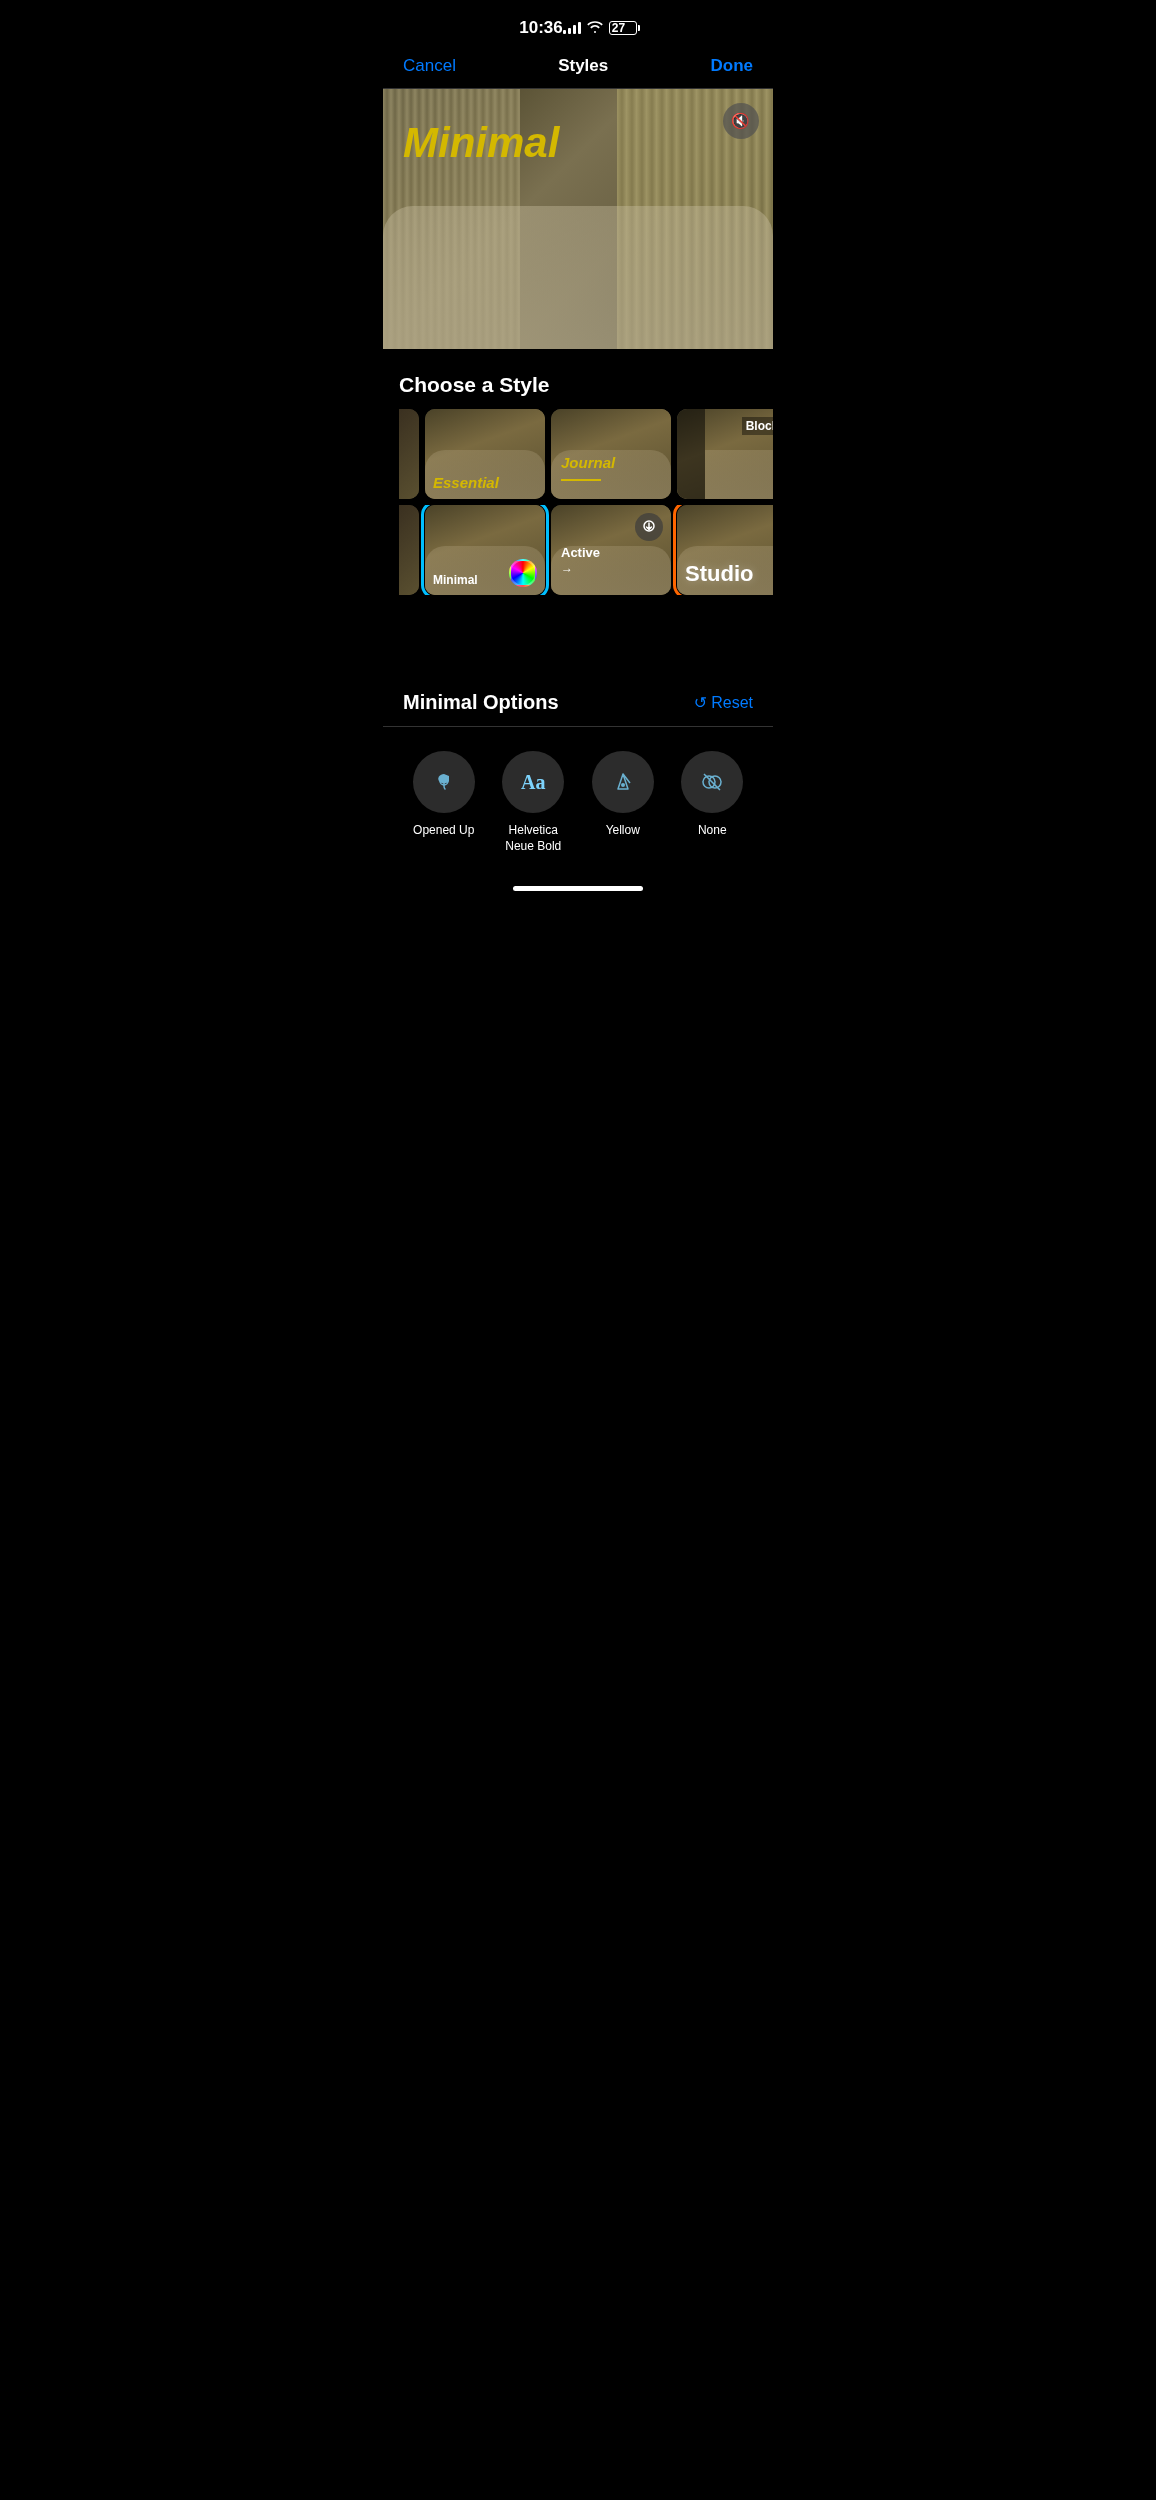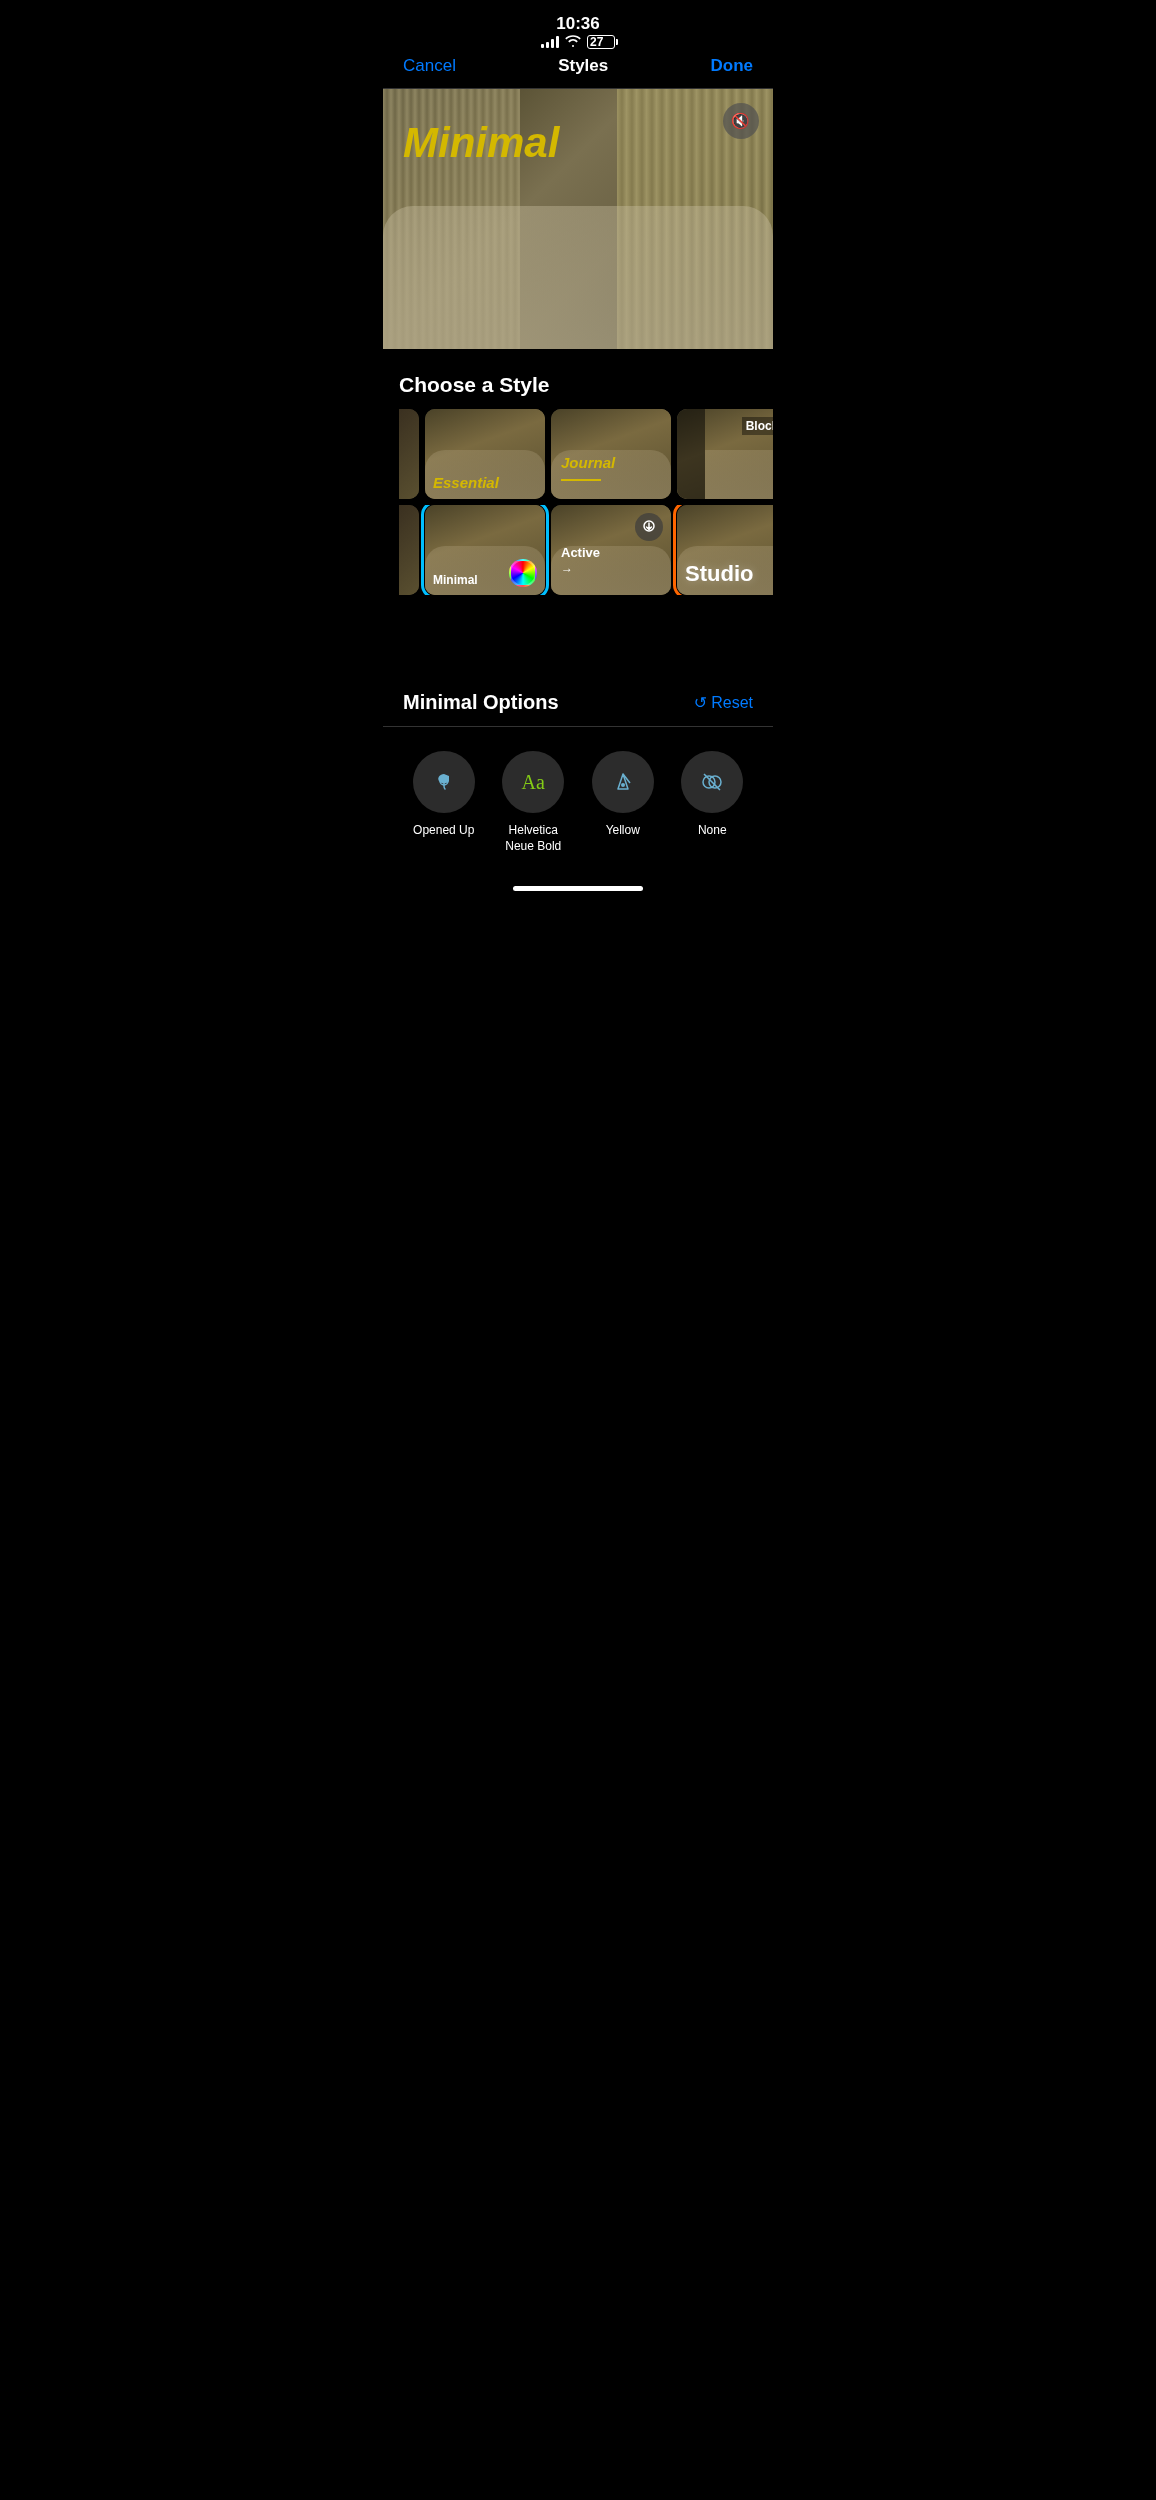--- a/index.html
+++ b/index.html
@@ -11,25 +11,24 @@
       width: 390px;
       min-height: 844px;
       margin: 0 auto;
       color: #fff;
       overflow-x: hidden;
     }
 
     
     .status-bar {
       display: flex;
-      justify-content: flex-start;
+      justify-content: center;
       align-items: center;
       padding: 14px 20px 6px;
       height: 48px;
-      flex-direction: column;
     }
 
     .status-time {
       font-size: 17px;
       font-weight: 600;
       color: #fff;
     }
 
     .status-icons {
       display: flex;
@@ -577,21 +576,21 @@
           <path d="M14 6c-2 0-4 1-5 2.5-1 1.5-1 3 0 4.5 1 1.5 3 2.5 5 2.5s4-1 5-2.5V8L14 6z" fill="#6ab0d0"></path>
           <path d="M10 13c0 2.2 1.8 4 4 4s4-1.8 4-4" stroke="#6ab0d0" stroke-width="1.5" fill="none"></path>
           <path d="M14 8v10M14 18c0 2 1 3 1 3" stroke="#6ab0d0" stroke-width="1.5" stroke-linecap="round"></path>
         </svg>
       </div>
       <span class="option-label">Opened Up</span>
     </div>
 
     <div class="option-item">
       <div class="option-circle">
-        <span style="font-size:20px;font-weight:400;color:#84cc16;font-family:serif;">Aa</span>
+        <span style="font-size:20px;font-weight:700;color:#7dd3fc;font-family:serif;">Aa</span>
       </div>
       <span class="option-label" style="white-space:pre-line;">Helvetica
 Neue Bold</span>
     </div>
 
     <div class="option-item">
       <div class="option-circle">
         <svg width="26" height="26" viewBox="0 0 26 26" fill="none">
           <path d="M13 5L8 20h10L13 5z" stroke="#6ab0d0" stroke-width="1.5" stroke-linejoin="round"></path>
           <circle cx="13" cy="16" r="2" fill="#6ab0d0"></circle>

